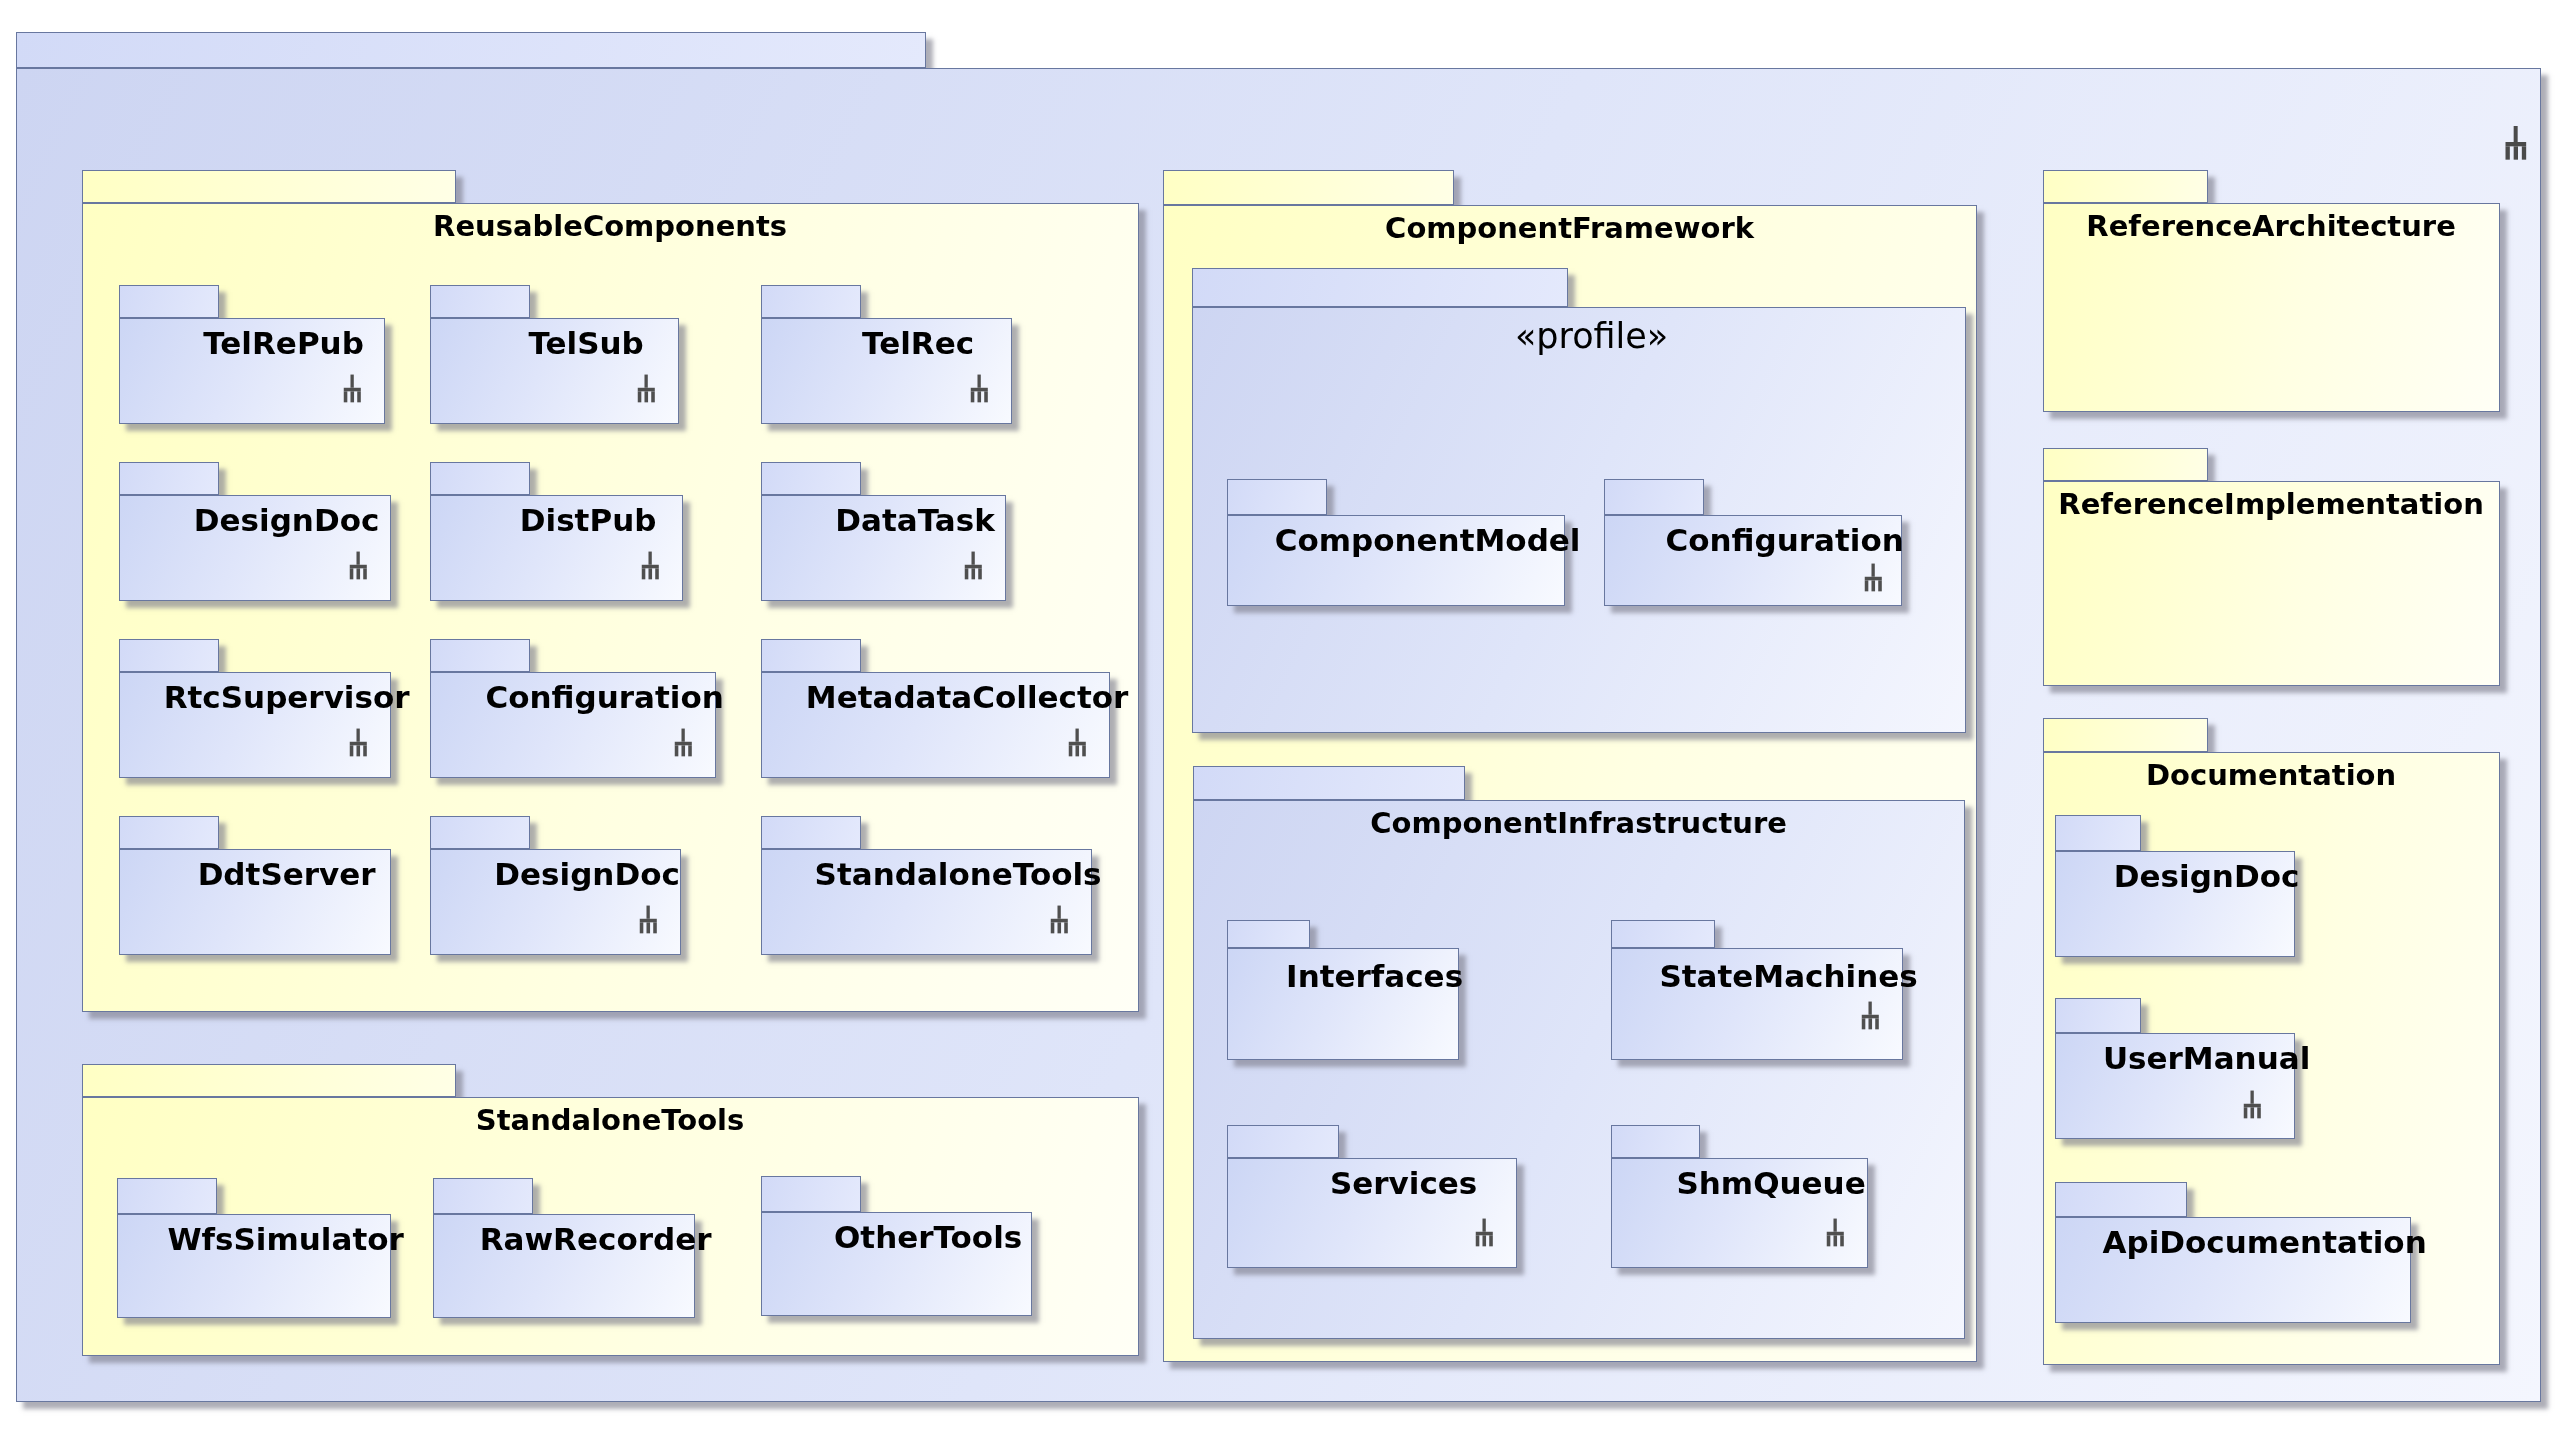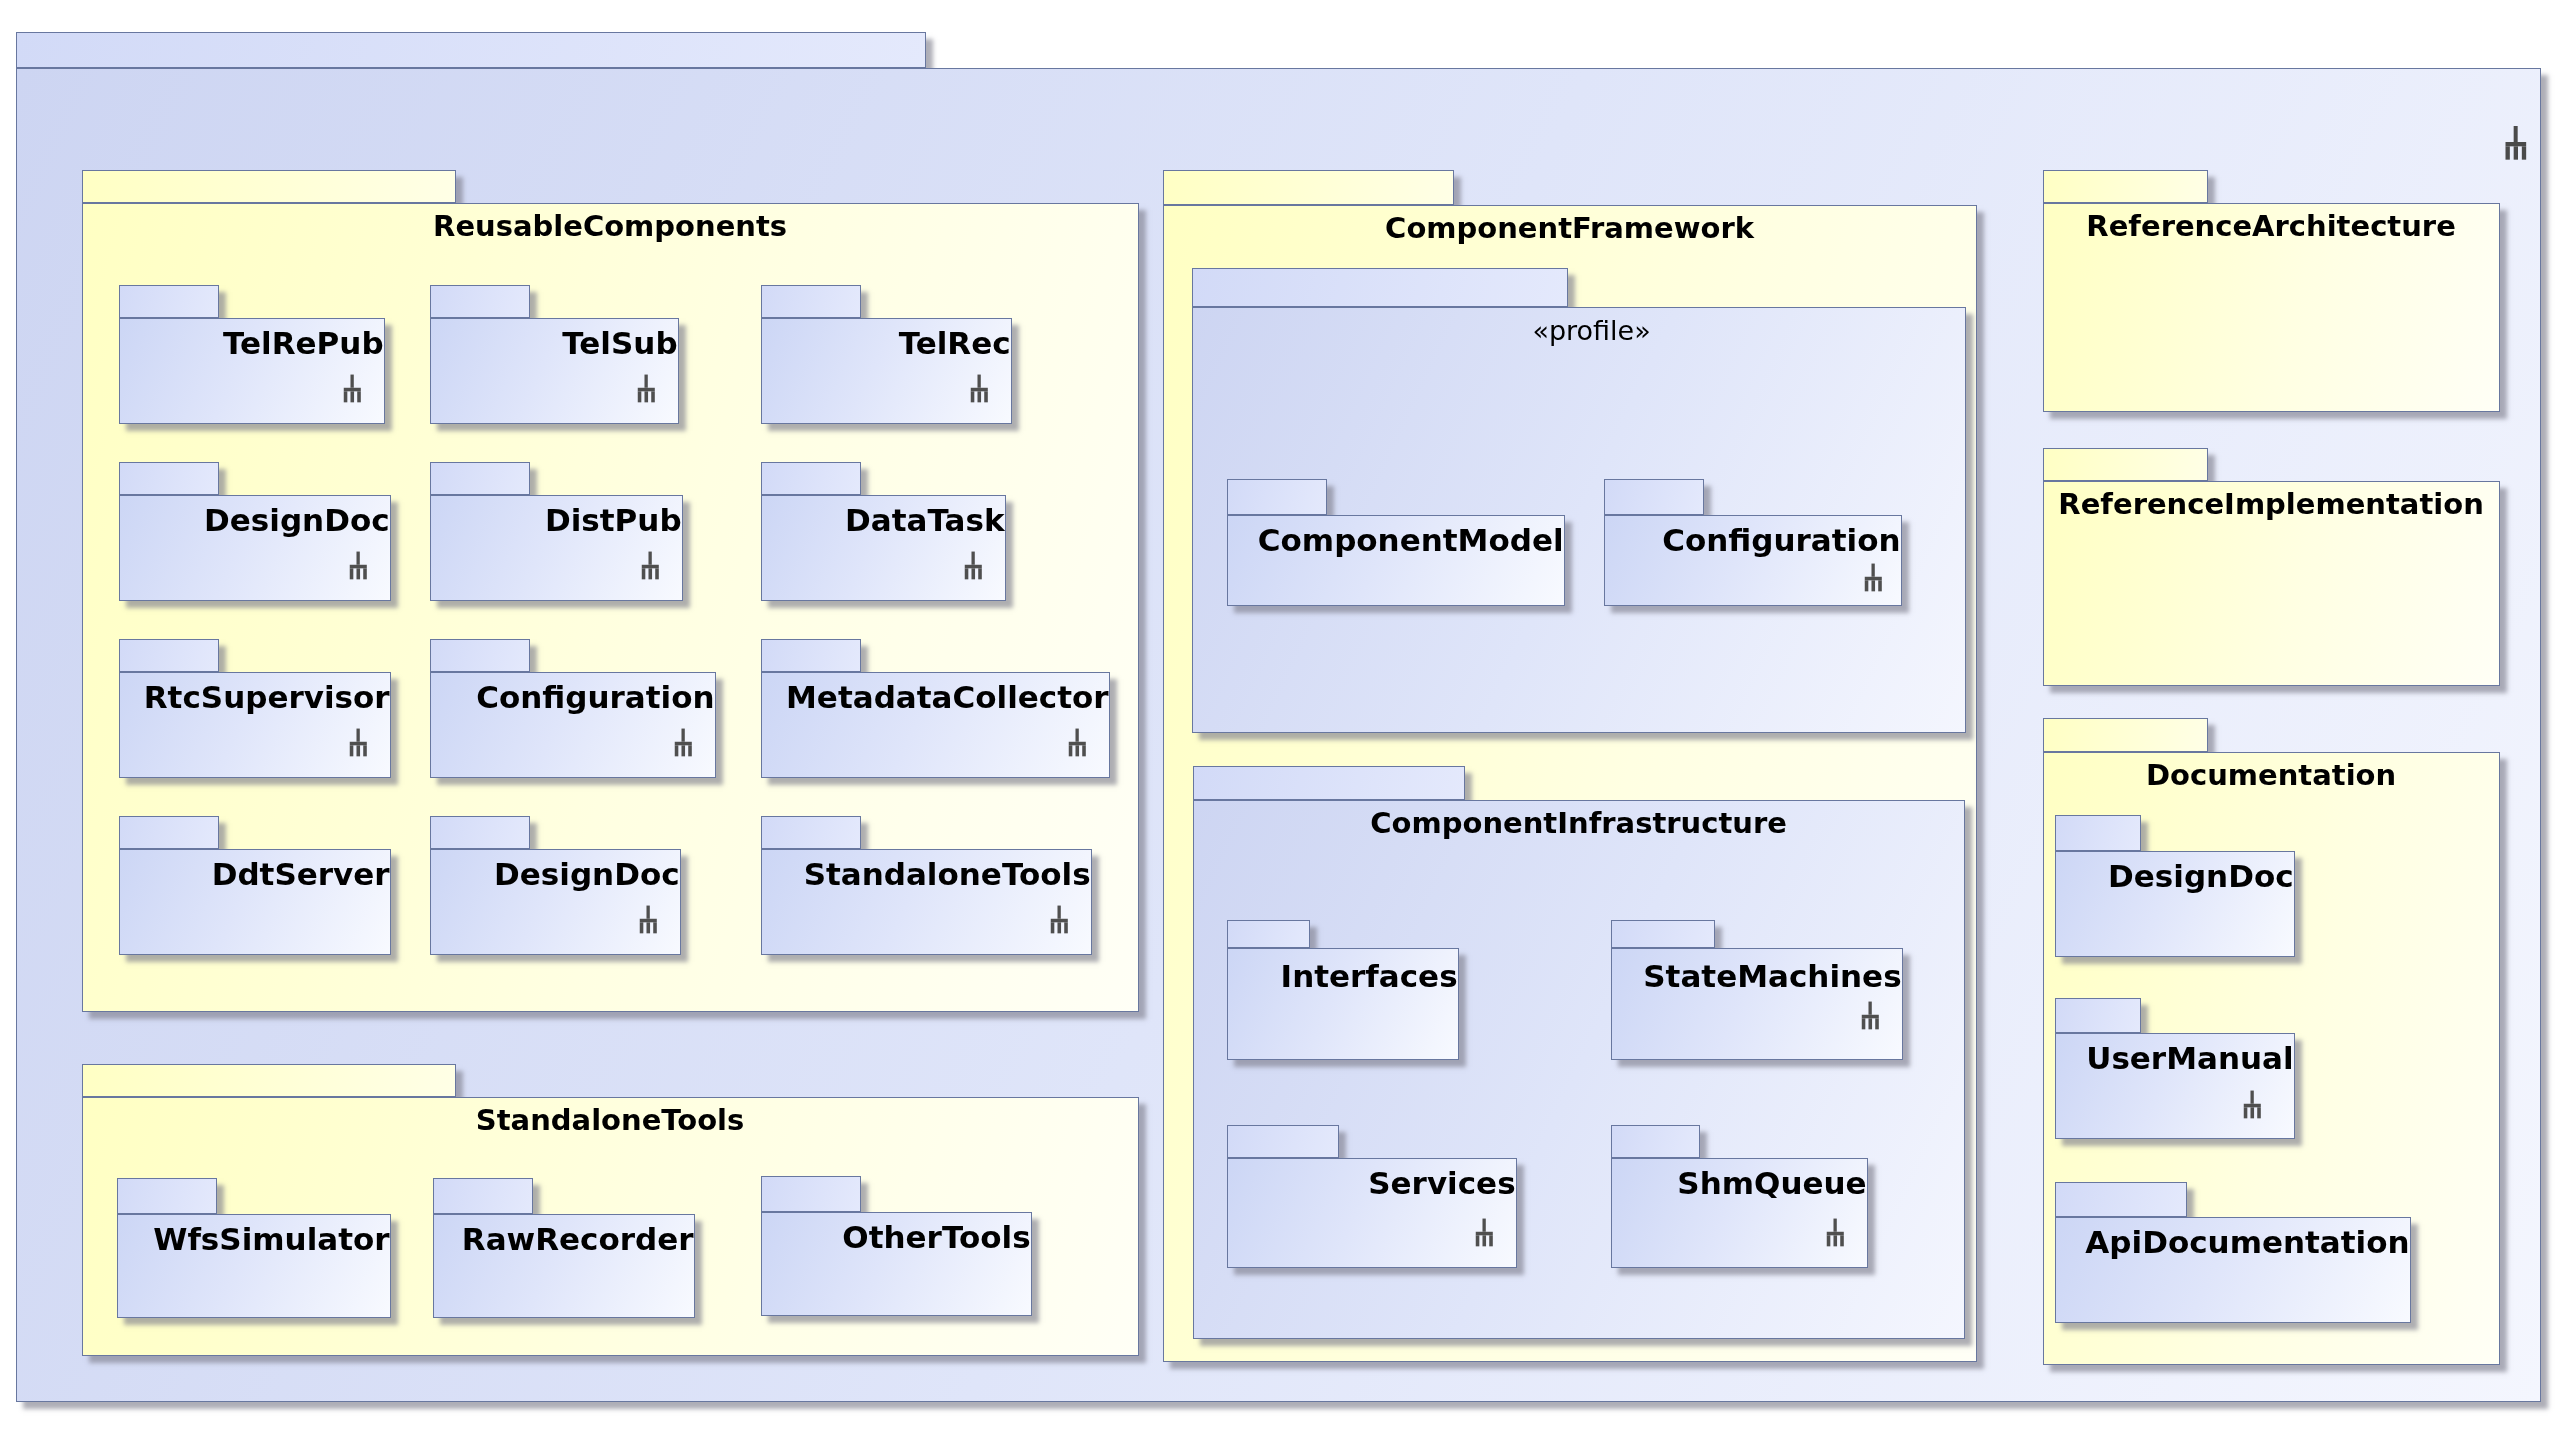--- a/index.html
+++ b/index.html
@@ -17,26 +17,26 @@
 
   
   .blue  > .tab{background:linear-gradient(105deg,#d2daf7 0%,#e4e9fc 100%);}
   .blue  > .bdy{background:linear-gradient(115deg,#ccd6f5 0%,#dfe5fa 45%,#f8faff 100%);}
   .bigblue > .tab{background:linear-gradient(105deg,#d2daf7 0%,#e4e9fc 100%);}
   .bigblue > .bdy{background:linear-gradient(115deg,#cdd5f2 0%,#dfe5f9 50%,#f4f6fe 100%);}
   .yellow > .tab{background:linear-gradient(100deg,#ffffc4 0%,#ffffe6 100%);}
   .yellow > .bdy{background:linear-gradient(105deg,#ffffc3 0%,#ffffe2 55%,#fffff6 100%);}
 
   
-  .lbl{position:absolute;left:0;top:7.4px;width:100%;text-align:right;
-       font-weight:700;font-size:31px;line-height:1.15;white-space:nowrap;}
+  .lbl{position:absolute;left:0;top:7.4px;width:100%;text-align:center;
+       font-weight:700;font-size:31px;line-height:1.15;white-space:nowrap;padding-left:32px;}
   .ttl{position:absolute;left:0;top:6px;width:100%;text-align:center;
        font-weight:700;font-size:29px;line-height:1.15;white-space:nowrap;}
   .hdr{position:absolute;left:0;top:7.4px;width:100%;text-align:center;white-space:nowrap;}
-  .stereo{font-size:27px;font-weight:400;line-height:1.2;margin-left:26px;}
+  .stereo{font-size:35px;font-weight:400;line-height:1.2;margin-left:26px;}
   .pname{font-size:33px;font-weight:700;line-height:1.25;}
 
   
   .micon{position:absolute;right:21px;bottom:19.3px;width:22px;height:30px;fill:#4f4f4f;}
   .micon-outer{position:absolute;right:10.4px;top:57px;width:27px;height:35px;fill:#4a4a4a;}
 </style>
 </head>
 <body>
 
 <div id="canvas">

